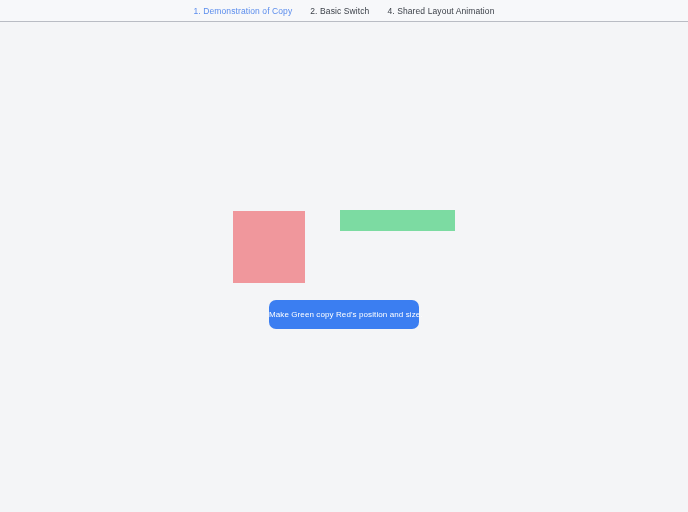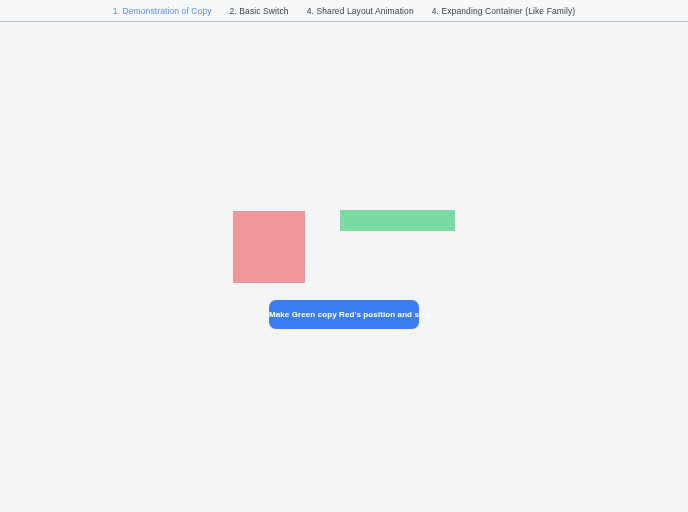--- a/index.html
+++ b/index.html
@@ -90,33 +90,31 @@
     border-radius: 7px;
     color: #ffffff;
     font-family: "Liberation Sans", sans-serif;
     font-size: 8px;
     letter-spacing: 0.1px;
     line-height: 29px;
     padding: 0;
     text-align: center;
     cursor: pointer;
     white-space: nowrap;
-    font-weight: bold;
   }
 </style>
 </head>
 <body>
 
 <div id="app">
 
   <nav id="navbar">
     <a class="nav-tab active" href="#">1. Demonstration of Copy</a>
     <a class="nav-tab" href="#">2. Basic Switch</a>
     <a class="nav-tab" href="#">4. Shared Layout Animation</a>
-    <a class="nav-tab" href="#">4. Expanding Container (Like Family)</a>
   </nav>
 
   <main id="stage">
 
     <div id="red-box"></div>
 
     <div id="green-box"></div>
 
     <button id="copy-button">Make Green copy Red's position and size.</button>
 

